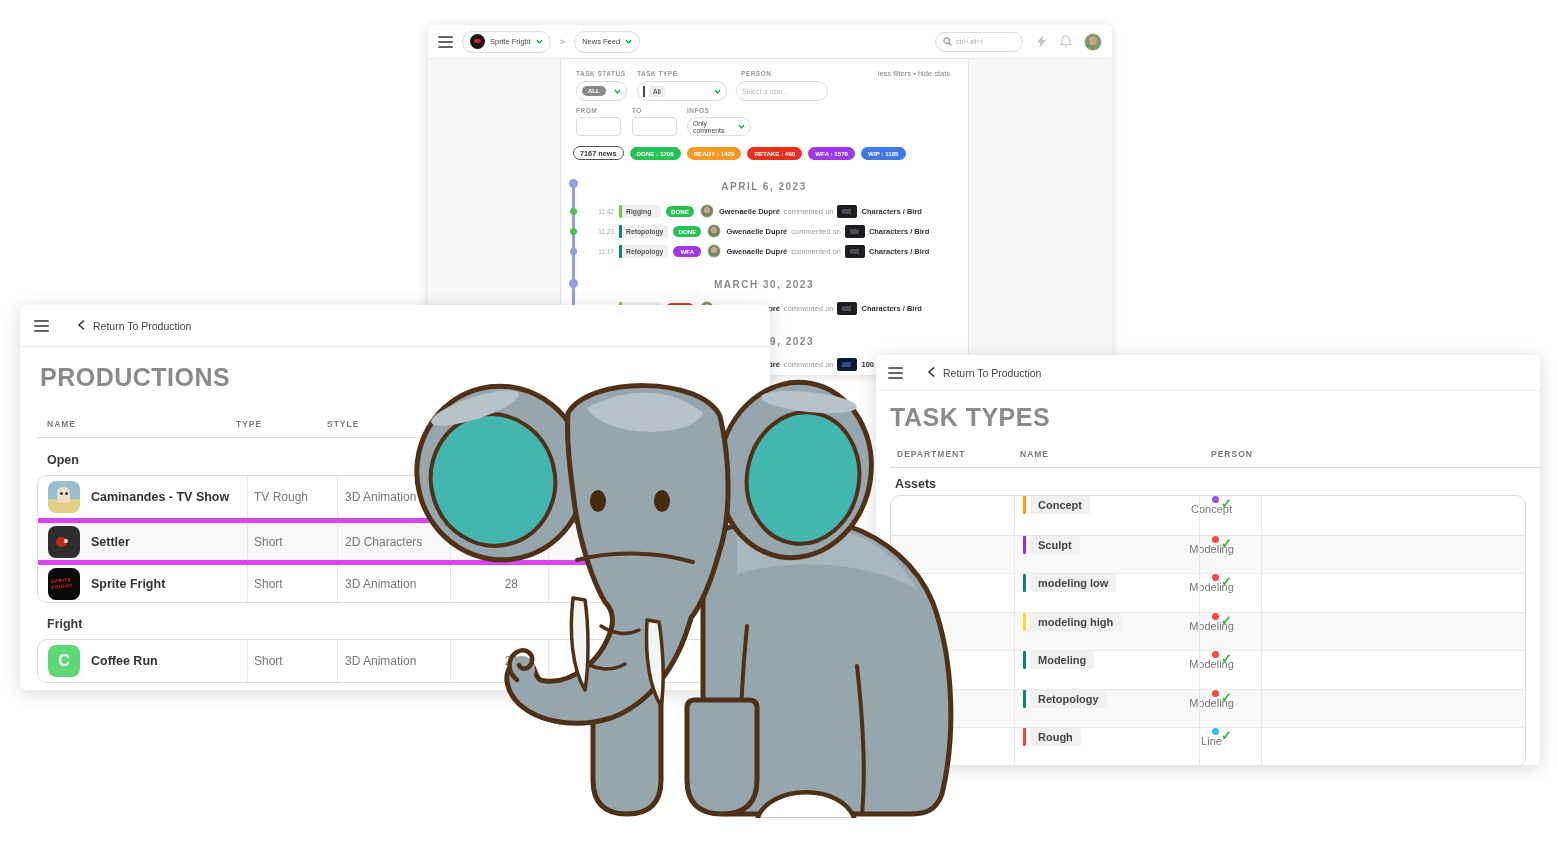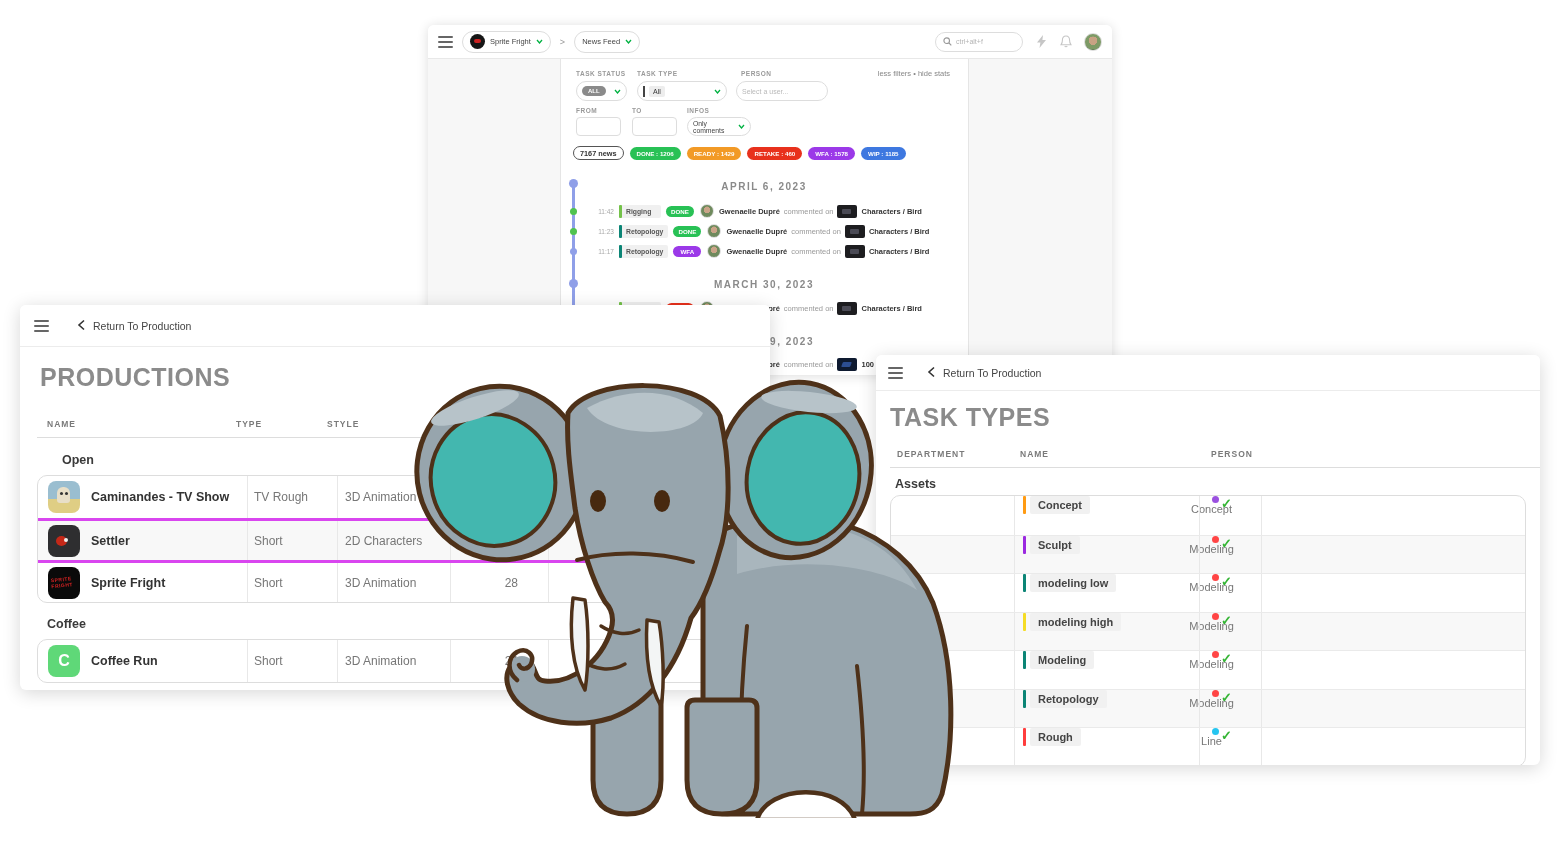--- a/index.html
+++ b/index.html
@@ -76,21 +76,21 @@
   
   .tb2 { position:absolute; left:0; top:0; right:0; border-bottom:1px solid #ececec; display:flex;
          align-items:center; background:#fff; }
   .backlink { display:flex; align-items:center; gap:7px; font-size:10.5px; color:#444; cursor:pointer; }
   .big-title { position:absolute; font-size:25px; font-weight:bold; color:#8b8b8b; letter-spacing:.5px; }
   .colhead { position:absolute; font-size:8.5px; font-weight:bold; color:#7a7a7a; letter-spacing:1px; }
   .headline { position:absolute; height:1px; background:#ddd; }
   .sect-label { position:absolute; font-size:12.5px; font-weight:bold; color:#3a3a3a; }
   .rows-box { position:absolute; border:1px solid #ddd; border-radius:10px; background:#fff; overflow:hidden; }
   .prow { position:relative; height:42px; display:flex; align-items:center; }
-  .prow + .prow { border-top:3px solid #d946ef; }
+  .prow + .prow { border-top:5px solid #d946ef; }
   .row-alt { background:#f8f8f8; }
   .vsep { position:absolute; top:0; bottom:0; width:1px; background:#e8e8e8; }
 
   
   #prod-win { left:20px; top:305px; width:750px; height:385px; z-index:2;
               box-shadow:0 3px 18px rgba(0,0,0,.16); }
   #prod-win .tb2 { height:42px; padding:0 14px; gap:28px; }
   .pav { width:32px; height:32px; border-radius:8px; margin-left:10px; flex:none; position:relative; overflow:hidden; }
   .av-caminandes { background:linear-gradient(180deg,#9abed0 0 55%, #dfce84 56%); }
   .av-caminandes i { position:absolute; left:9px; top:6px; width:13px; height:16px; background:#e8dfc8;
@@ -331,21 +331,21 @@
         <span>Return To Production</span>
       </div>
     </div>
     <div class="big-title" style="left:20px; top:58px">PRODUCTIONS</div>
 
     <span class="colhead" style="left:27px; top:114px">NAME</span>
     <span class="colhead" style="left:216px; top:114px">TYPE</span>
     <span class="colhead" style="left:307px; top:114px">STYLE</span>
     <div class="headline" style="left:17px; right:0; top:132px"></div>
 
-    <div class="sect-label" style="left:42px; top:148px">Open</div>
+    <div class="sect-label" style="left:27px; top:148px">Open</div>
     <div class="rows-box" style="left:17px; top:170px; width:734px">
       <div class="prow">
         <span class="pav av-caminandes">
             <i></i>
             <u style="left:12px"></u>
             <u style="left:17px"></u>
           </span>
         <b class="pname">Caminandes - TV Show</b>
         <span class="pcell" style="left:216px">TV Rough</span>
         <span class="pcell" style="left:307px">3D Animation</span>
@@ -377,21 +377,21 @@
         <span class="pcell" style="left:216px">Short</span>
         <span class="pcell" style="left:307px">3D Animation</span>
         <span class="pfps" style="left:412px; width:68px">28</span>
         <span class="vsep" style="left:209px"></span>
           <span class="vsep" style="left:299px"></span>
           <span class="vsep" style="left:412px"></span>
           <span class="vsep" style="left:510px"></span>
       </div>
     </div>
 
-    <div class="sect-label" style="left:27px; top:312px">Coffee</div>
+    <div class="sect-label" style="left:27px; top:312px">Fright</div>
     <div class="rows-box" style="left:17px; top:334px; width:734px">
       <div class="prow">
         <span class="pav av-coffee">
             <span>C</span>
           </span>
         <b class="pname">Coffee Run</b>
         <span class="pcell" style="left:216px">Short</span>
         <span class="pcell" style="left:307px">3D Animation</span>
         <span class="pfps" style="left:412px; width:68px">24</span>
         <span class="vsep" style="left:209px"></span>

